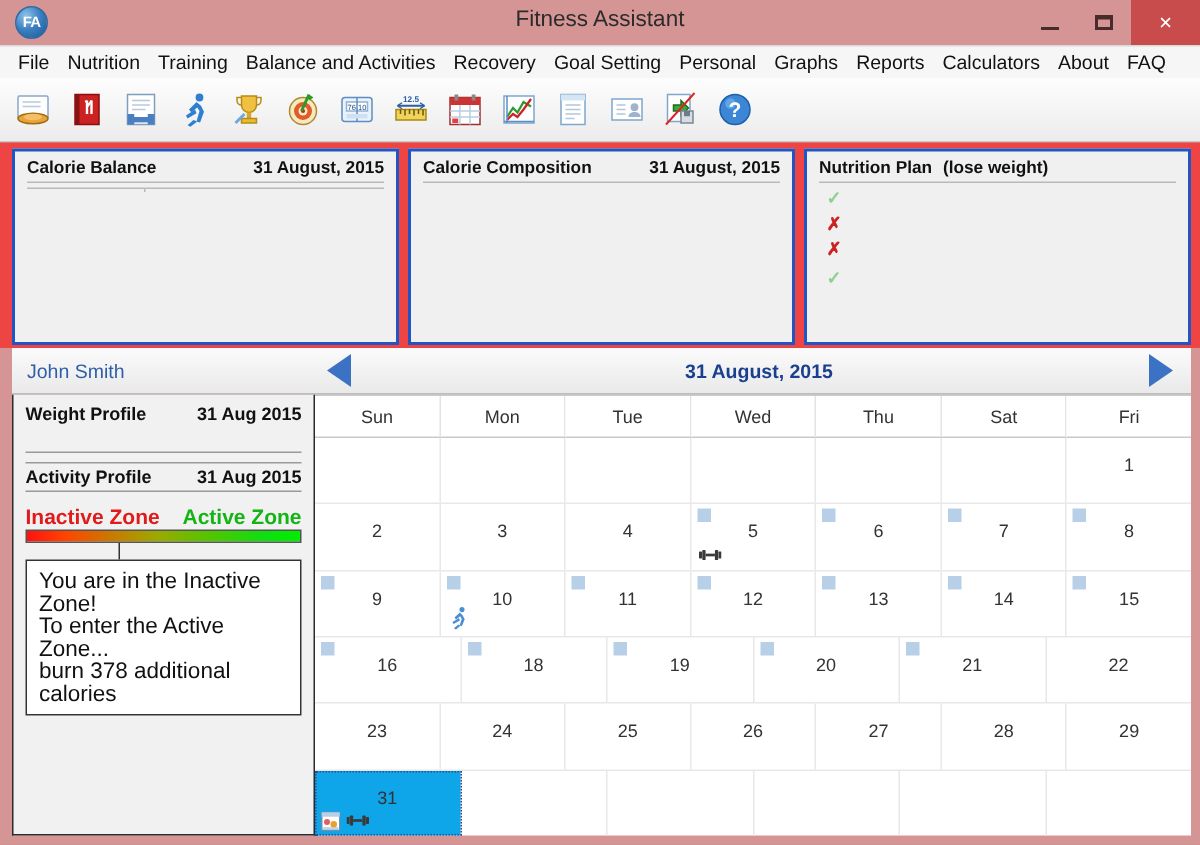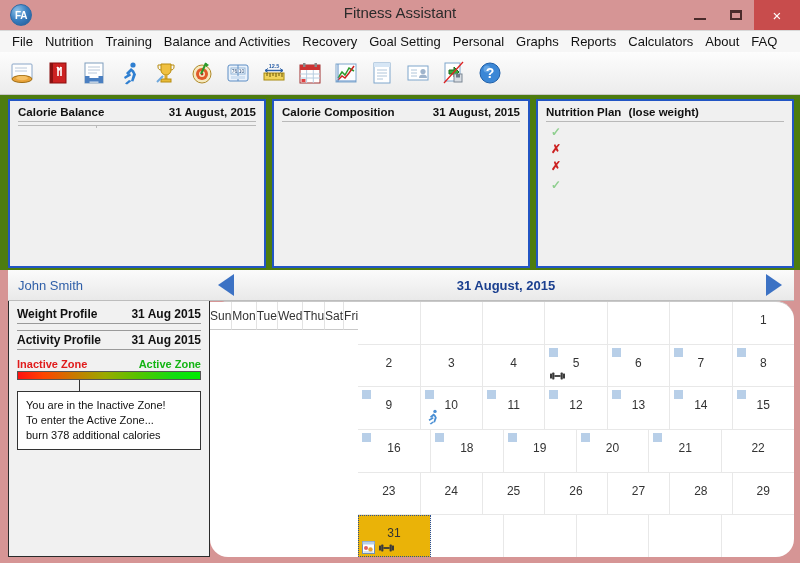--- a/index.html
+++ b/index.html
@@ -65,22 +65,22 @@
     padding-left: 6px; gap: 4px;
   }
   .tb-btn {
     width: 32px; height: 34px;
     display: flex; align-items: center; justify-content: center;
   }
   .tb-btn svg { display:block; }
 
   
   .dashboard {
-    flex: none; height: 175px;
-    background: #4d7c0f;
+    flex: none; height: 137px;
+    background: #ef4444;
     display: flex; gap: 6px;
     padding: 4px 6px 2px 8px;
   }
   .panel {
     flex: 1;
     background: #f0f0f0;
     border: 2px solid #2255c4;
     padding: 5px 8px 4px 8px;
     position: relative;
   }
@@ -142,50 +142,50 @@
     background: #f1f1f1;
     border: 1px solid #2b2b2b;
     border-top: none;
     padding: 6px 8px;
     font-size: 11.5px; color: #111;
   }
   .sb-hd {
     display: flex; justify-content: space-between;
     font-weight: bold; font-size: 12px;
     border-bottom: 1px solid #9a9a9a;
-    padding-bottom: 2px; margin-bottom: 3px;
+    padding-bottom: 18px; margin-bottom: 3px;
   }
   .sb-row { display: flex; justify-content: space-between; line-height: 15px; }
   .sb-hd2 {
     display: flex; justify-content: space-between;
     font-weight: bold; font-size: 12px;
     border-bottom: 1px solid #9a9a9a; border-top: 1px solid #9a9a9a;
     padding: 2px 0; margin-top: 3px; margin-bottom: 8px;
   }
-  .zone-labels { display: flex; justify-content: space-between; font-size: 11px; font-weight: bold; }
+  .zone-labels { display: flex; justify-content: space-between; font-size: 14px; font-weight: bold; }
   .zone-labels .inact { color: #e01b1b; }
   .zone-labels .act { color: #14b414; }
   .zone-bar {
     height: 9px; margin-top: 1px;
     background: linear-gradient(to right, #ff1111 0%, #ff4400 14%, #cc7700 30%, #9aaa00 48%, #55c400 66%, #11dd11 86%, #00ee00 100%);
     border: 1px solid #555;
   }
   .zone-pointer { width: 1px; height: 12px; background: #333; margin-left: 62px; }
   .zone-msg {
     border: 1px solid #333; background: #fff;
-    padding: 6px 8px; font-size: 11px; line-height: 15px; color: #111;
+    padding: 6px 8px; font-size: 15px; line-height: 15px; color: #111;
     margin-top: -1px;
   }
 
   
   .calendar {
     flex: 1; min-width: 0;
     background: #fff;
     border-top: 1px solid #c9c9c9;
-    display: flex; flex-direction: row; border-radius: 18px;
+    display: flex; flex-direction: column;
   }
   .cal-head { display: flex; flex: none; height: 28px; }
   .cal-head div {
     flex: 1; text-align: center; font-size: 12px; color: #333;
     border-right: 1px solid #e3e3e3; border-bottom: 1px solid #c9c9c9;
     display:flex; align-items:center; justify-content:center;
     background:#fff;
   }
   .cal-head div:last-child { border-right: none; }
   .cal-body { flex: 1; display: flex; flex-direction: column; }
@@ -196,21 +196,21 @@
     border-right: 1px solid #e8e8e8;
     font-size: 12px; color: #333;
   }
   .cal-cell:last-child { border-right: none; }
   .cal-num { position: absolute; top: 11px; left: 0; right: 0; text-align: center; }
   .marker {
     position: absolute; left: 4px; top: 3px;
     width: 9px; height: 9px; background: #b8cfe8;
   }
   .cal-cell.selected {
-    background: #eab308;
+    background: #0ea5e9;
     outline: 1px dotted #2b4f8f;
     outline-offset: -1px;
   }
   .cell-icons { position: absolute; bottom: 3px; left: 4px; display: flex; align-items: center; gap: 4px; }
   .runner { position: absolute; left: 5px; bottom: 4px; }
   .dumb { position: absolute; left: 5px; bottom: 6px; }
 </style>
 </head>
 <body>
 

